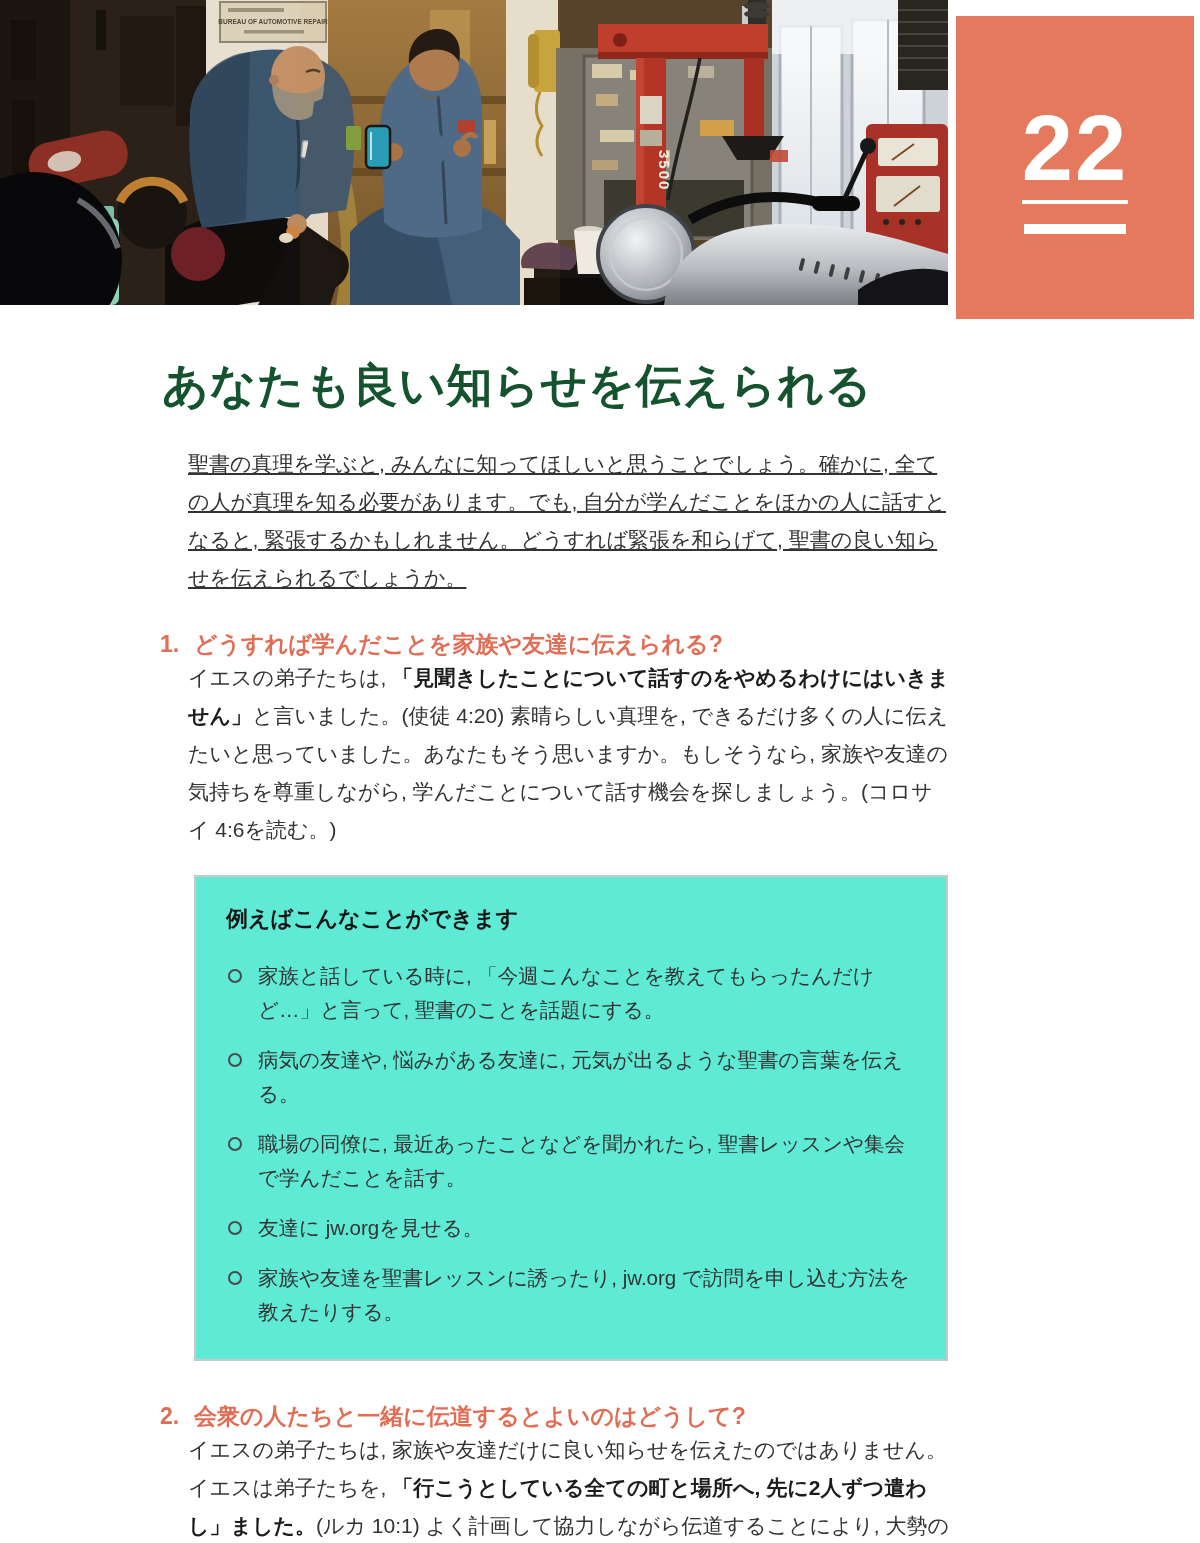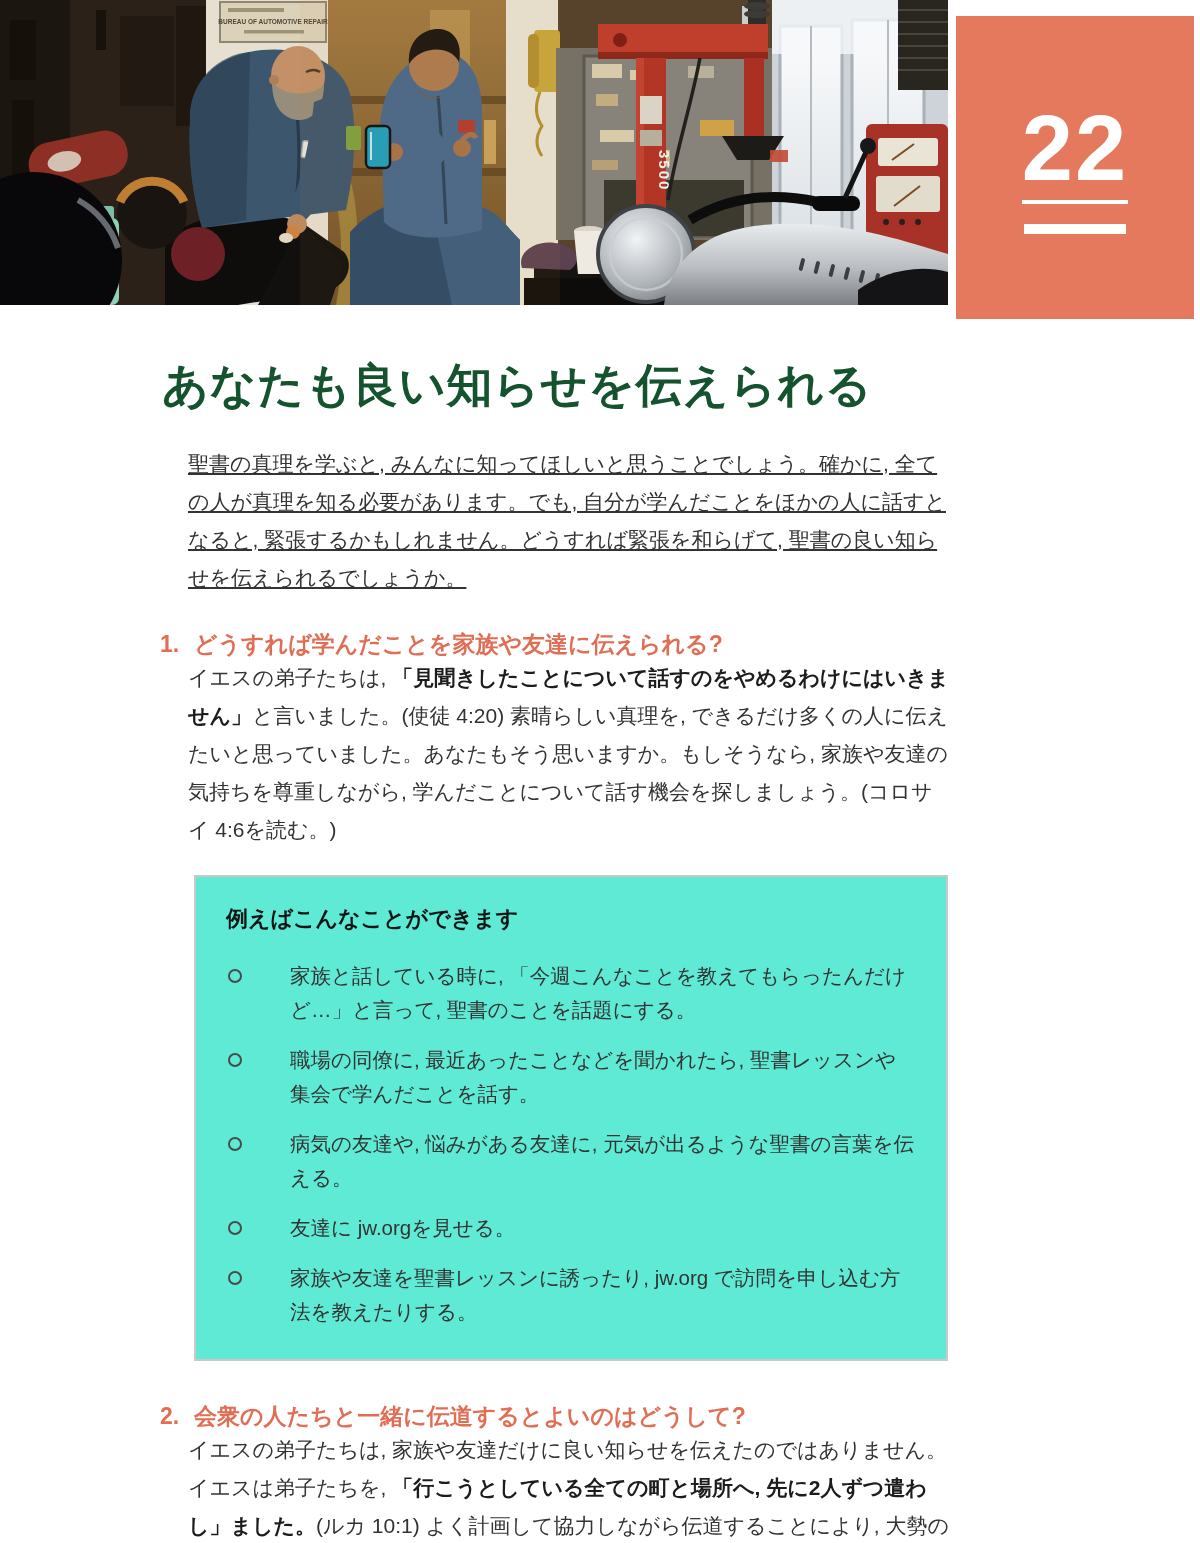--- a/index.html
+++ b/index.html
@@ -35,21 +35,21 @@
   .q-num{flex:none;width:34px;}
   .paragraph{margin:0 0 0 28px;width:762px;}
   .bold-quote{font-weight:700;color:#1c1c1c;}
   
   .example-box{
     box-sizing:border-box;margin:26px 0 0 34px;width:754px;
     border:2px solid #c9c9c9;background:#5eead4;padding:28px 32px 30px 30px;
   }
   .box-title{font-size:22px;font-weight:700;color:#141414;line-height:28px;}
   .box-list{list-style:none;margin:26px 0 0 0;padding:0;}
-  .box-item{display:flex;margin-top:16px;font-size:20.5px;line-height:34px;color:#333;gap:32px;}
+  .box-item{display:flex;margin-top:16px;font-size:20.5px;line-height:34px;color:#333;}
   .box-item:first-child{margin-top:0;}
   .bullet{
     flex:none;width:10px;height:10px;border:2px solid #4a4a4a;border-radius:50%;
     margin:10px 16px 0 2px;background:transparent;
   }
   .q2{margin-top:40px;}
 </style>
 </head>
 <body>
 
@@ -281,25 +281,25 @@
 
   <div class="example-box">
     <div class="box-title">例えばこんなことができます</div>
     <ul class="box-list">
       <li class="box-item">
         <span class="bullet"></span>
         <span>家族と話している時に, 「今週こんなことを教えてもらったんだけど…」と言って, 聖書のことを話題にする。</span>
       </li>
       <li class="box-item">
         <span class="bullet"></span>
+        <span>病気の友達や, 悩みがある友達に, 元気が出るような聖書の言葉を伝える。</span>
+      </li>
+      <li class="box-item">
+        <span class="bullet"></span>
         <span>職場の同僚に, 最近あったことなどを聞かれたら, 聖書レッスンや集会で学んだことを話す。</span>
-      </li>
-      <li class="box-item">
-        <span class="bullet"></span>
-        <span>病気の友達や, 悩みがある友達に, 元気が出るような聖書の言葉を伝える。</span>
       </li>
       <li class="box-item">
         <span class="bullet"></span>
         <span>友達に jw.orgを見せる。</span>
       </li>
       <li class="box-item">
         <span class="bullet"></span>
         <span>家族や友達を聖書レッスンに誘ったり, jw.org で訪問を申し込む方法を教えたりする。</span>
       </li>
     </ul>

